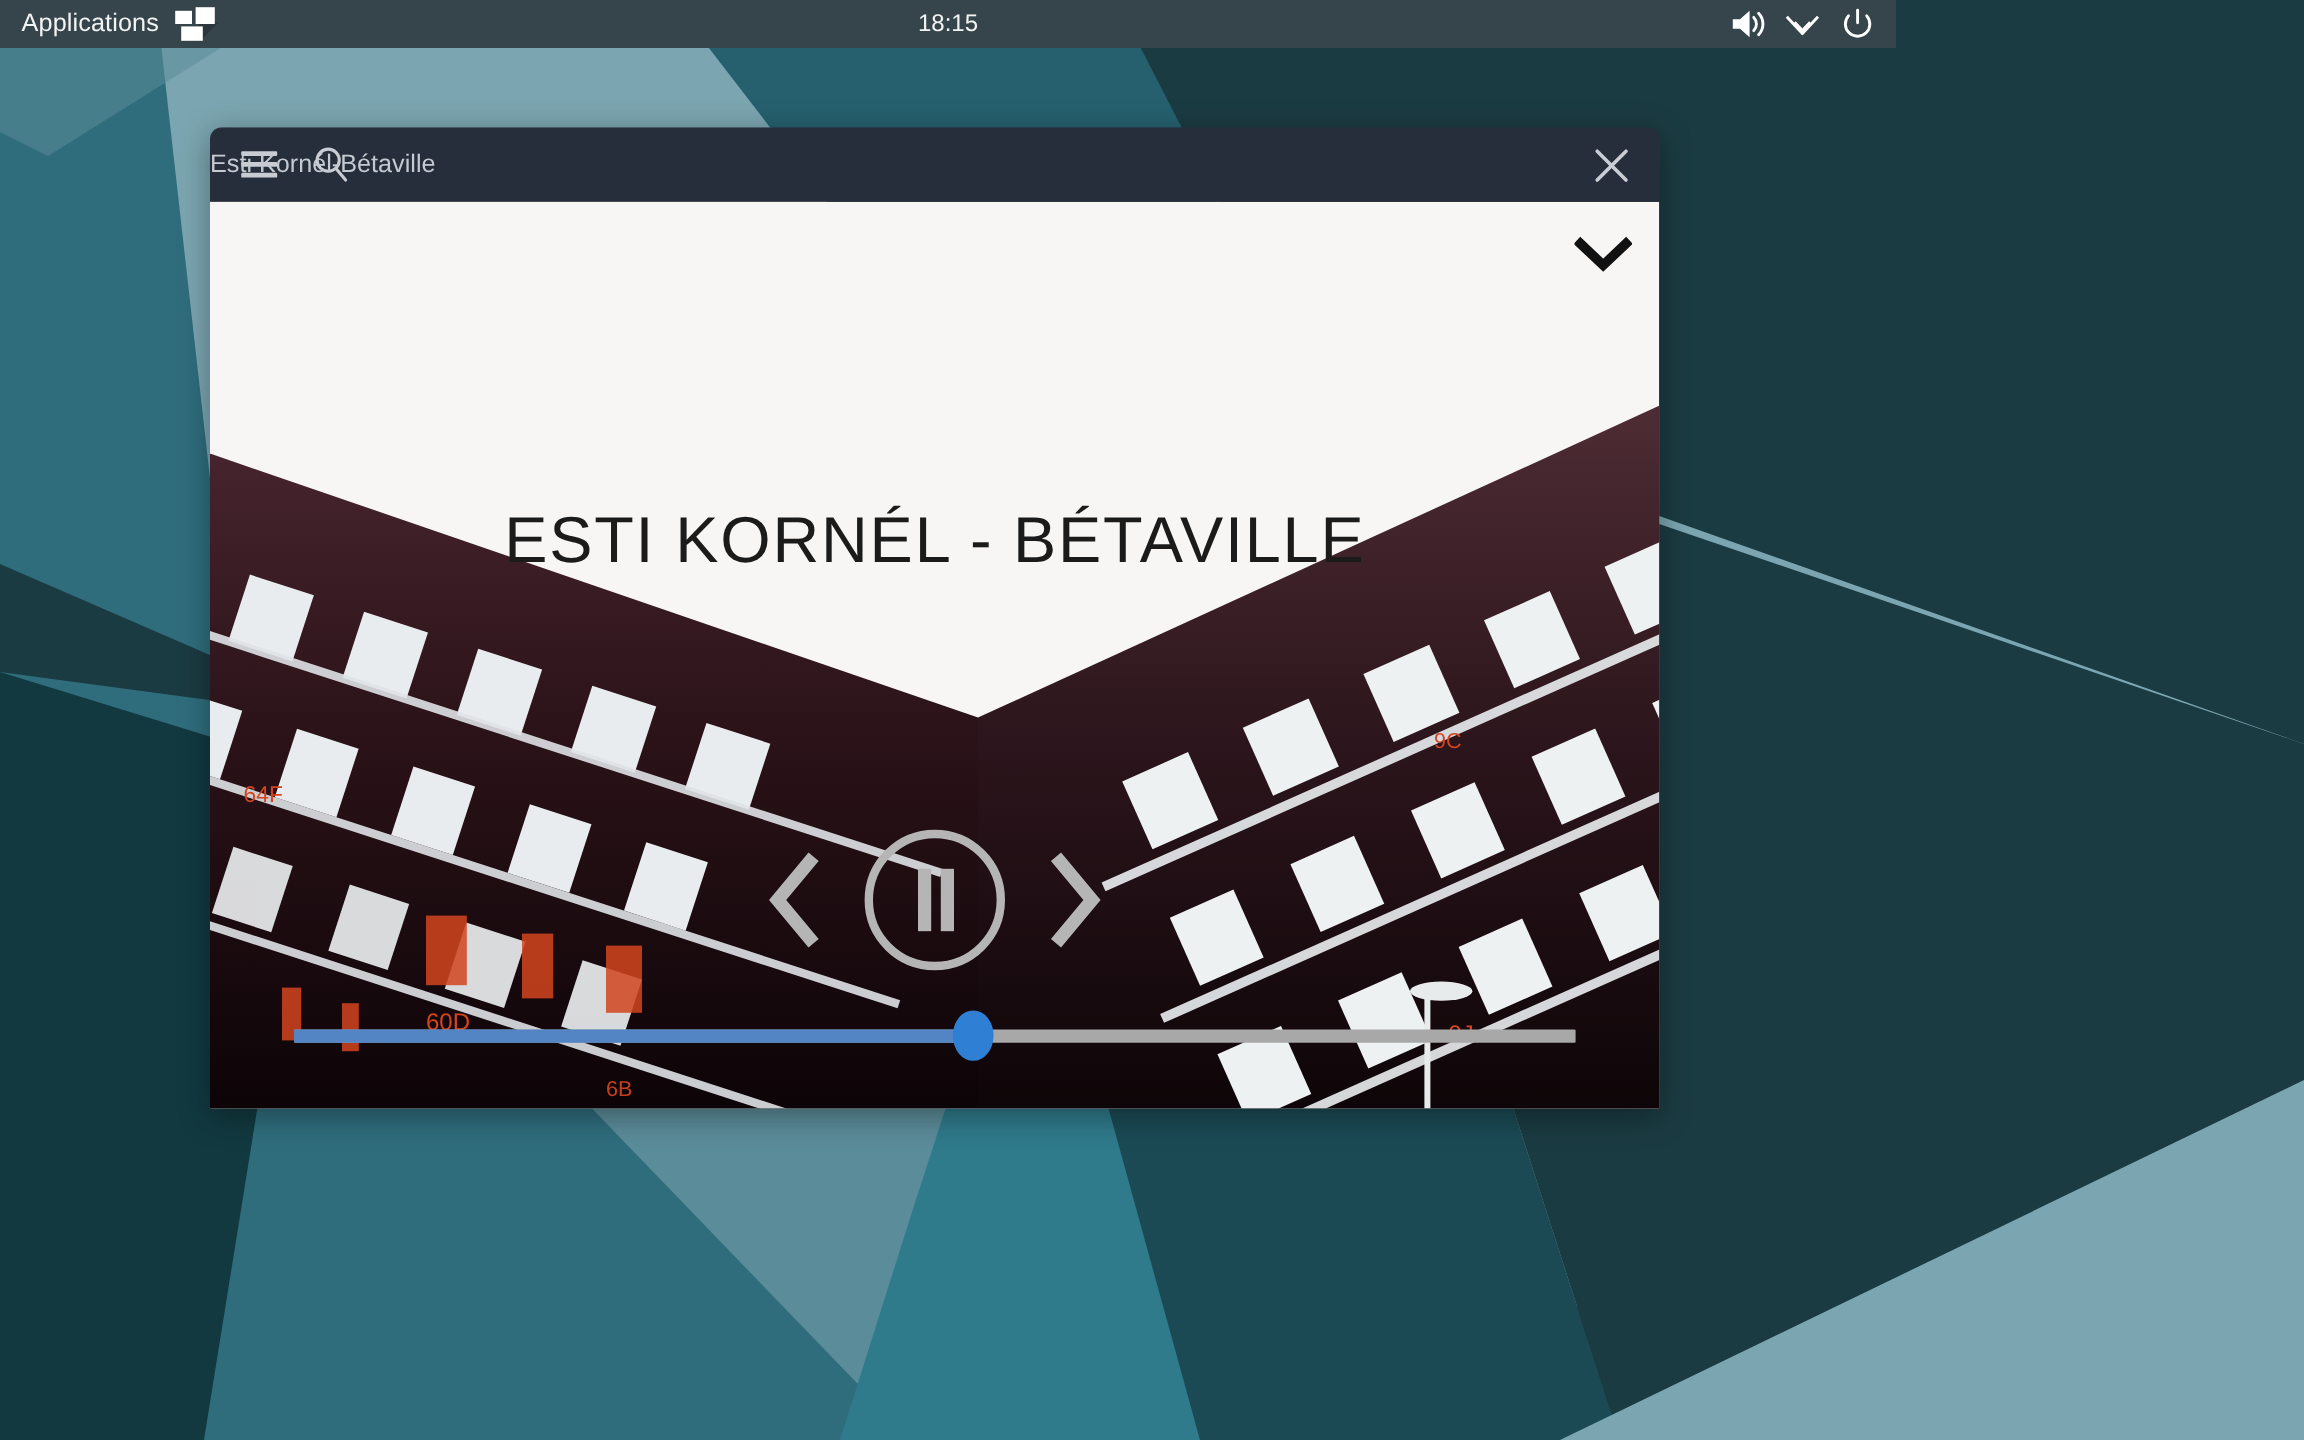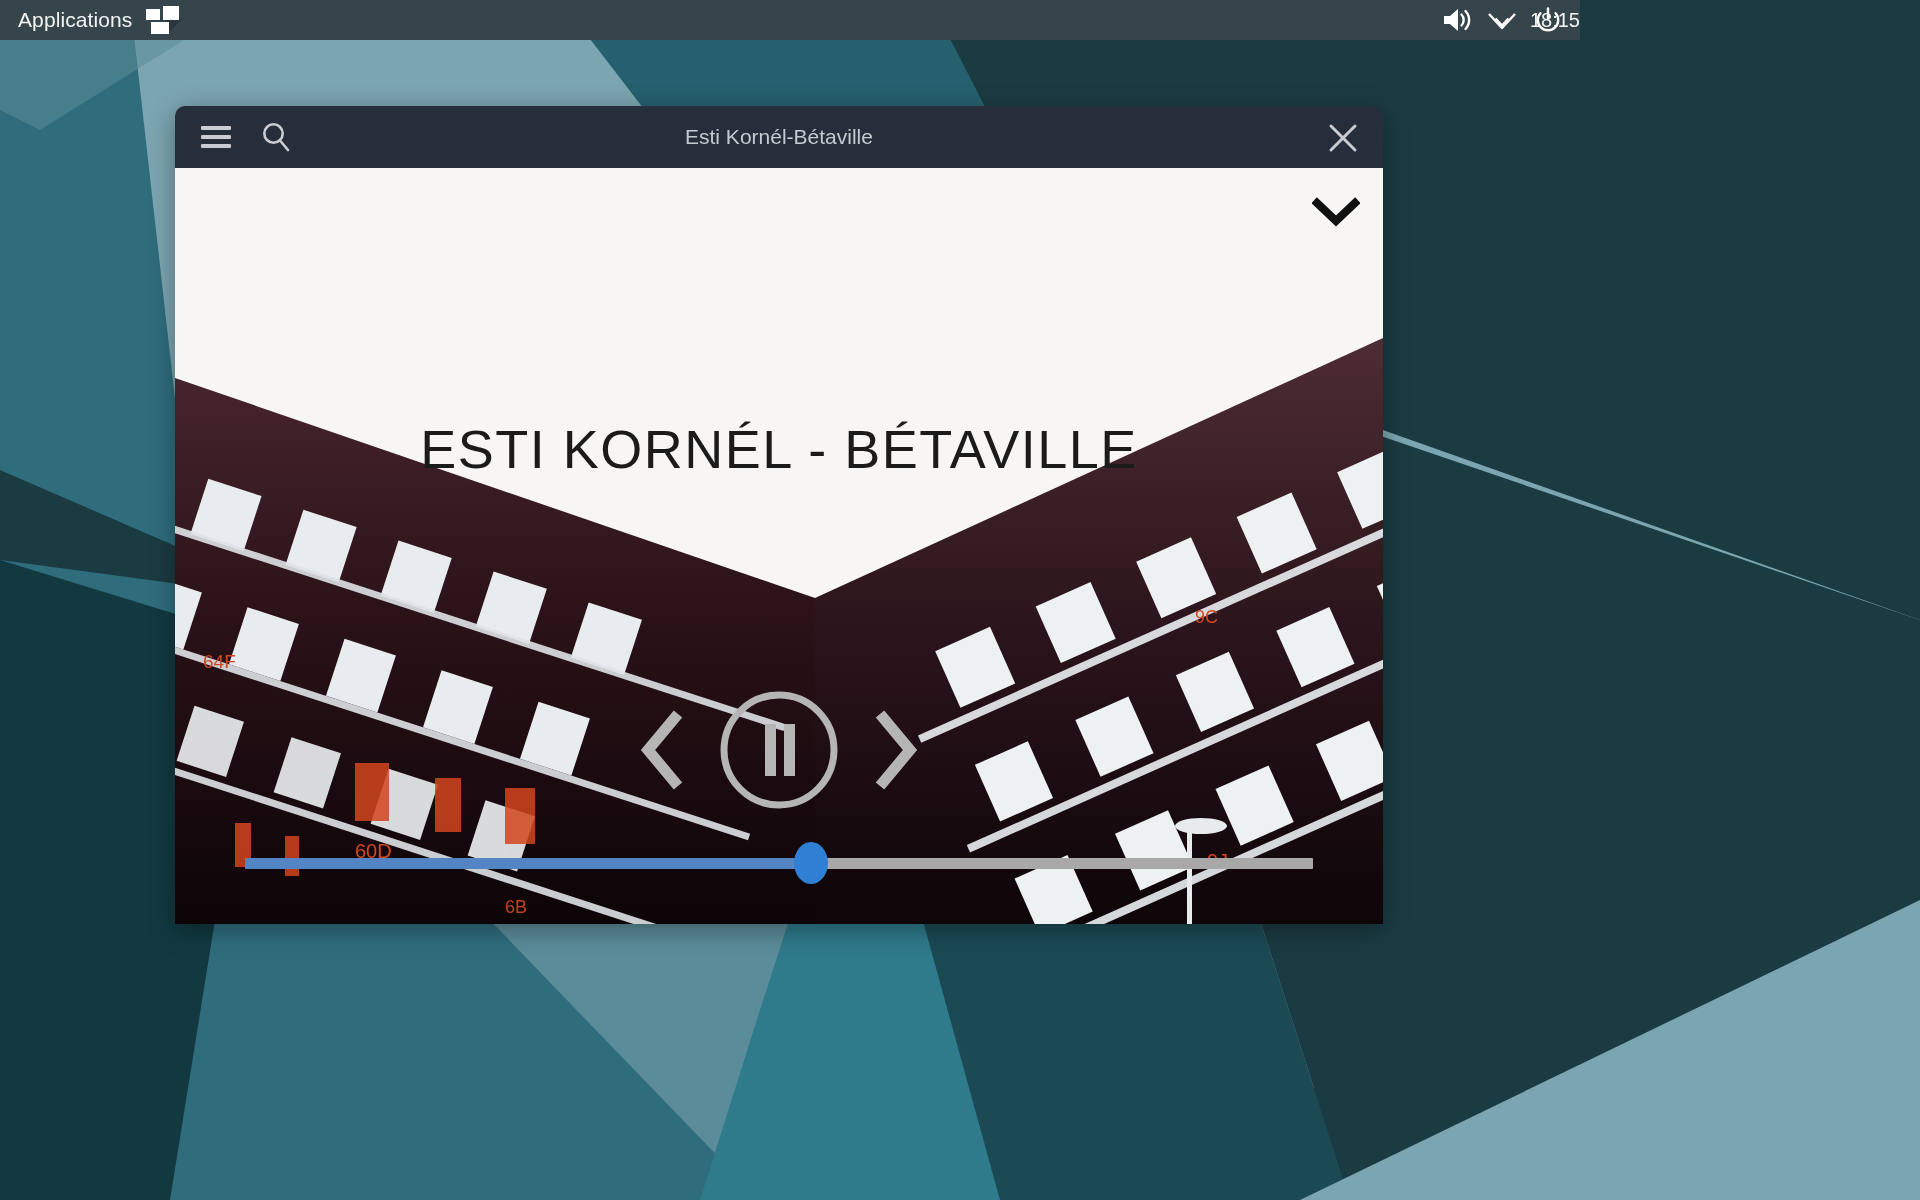--- a/index.html
+++ b/index.html
@@ -41,21 +41,21 @@
   .tiles-icon i.t3 { left: 5px; top: 16px; width: 18px; height: 12px; }
   .tiles-shadow {
     position: absolute; left: 20px; top: 13px;
     width: 0; height: 0;
     border-left: 16px solid rgba(0,0,0,0.18);
     border-bottom: 16px solid transparent;
   }
 
   #clock {
     position: absolute; left: 0; right: 0;
-    text-align: right;
+    text-align: center;
     color: #f2f4f4; font-size: 20px;
     pointer-events: none;
   }
 
   #tray {
     position: absolute; right: 16px; top: 0;
     height: 40px;
     display: flex; align-items: center; gap: 14px;
   }
   .tray-btn { display: flex; align-items: center; justify-content: center;
@@ -75,21 +75,20 @@
     position: relative;
     height: 62px;
     background: #272e3b;
     display: flex; align-items: center;
   }
   #titlebar-left { display: flex; align-items: center; gap: 22px; padding-left: 22px; }
   .tb-icon { display: flex; align-items: center; justify-content: center;
              width: 38px; height: 38px; cursor: pointer; }
   #window-title {
     position: absolute; left: 0; right: 0;
-    text-align: center;
     color: #c5c9d0; font-size: 21px; font-weight: 400;
     pointer-events: none;
   }
   #close-button {
     position: absolute; right: 20px; top: 12px;
     width: 40px; height: 40px;
     display: flex; align-items: center; justify-content: center;
     cursor: pointer;
   }
 

